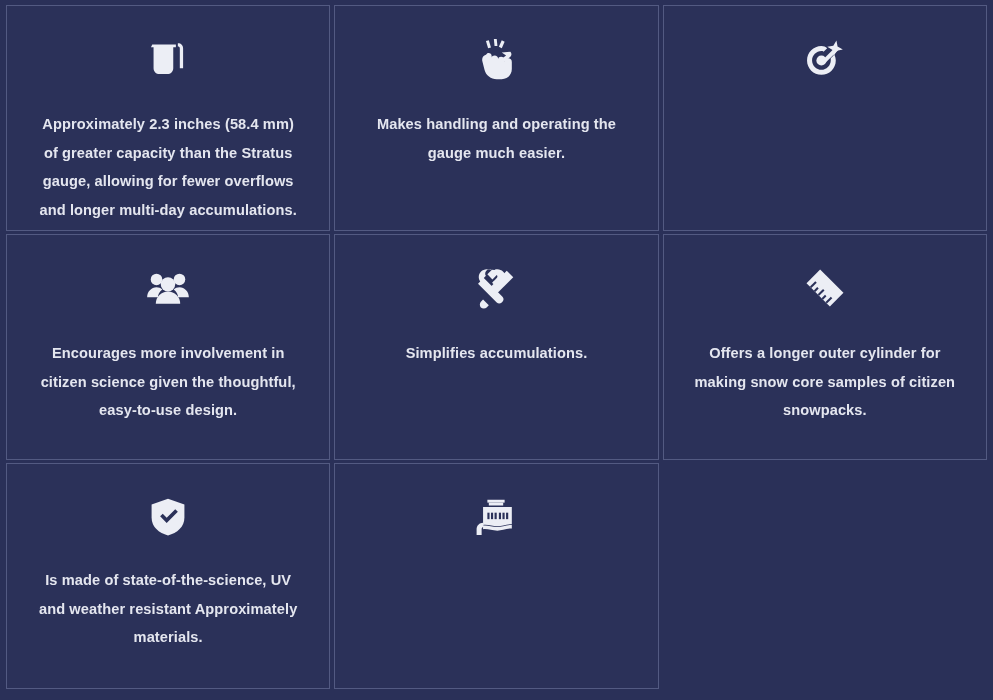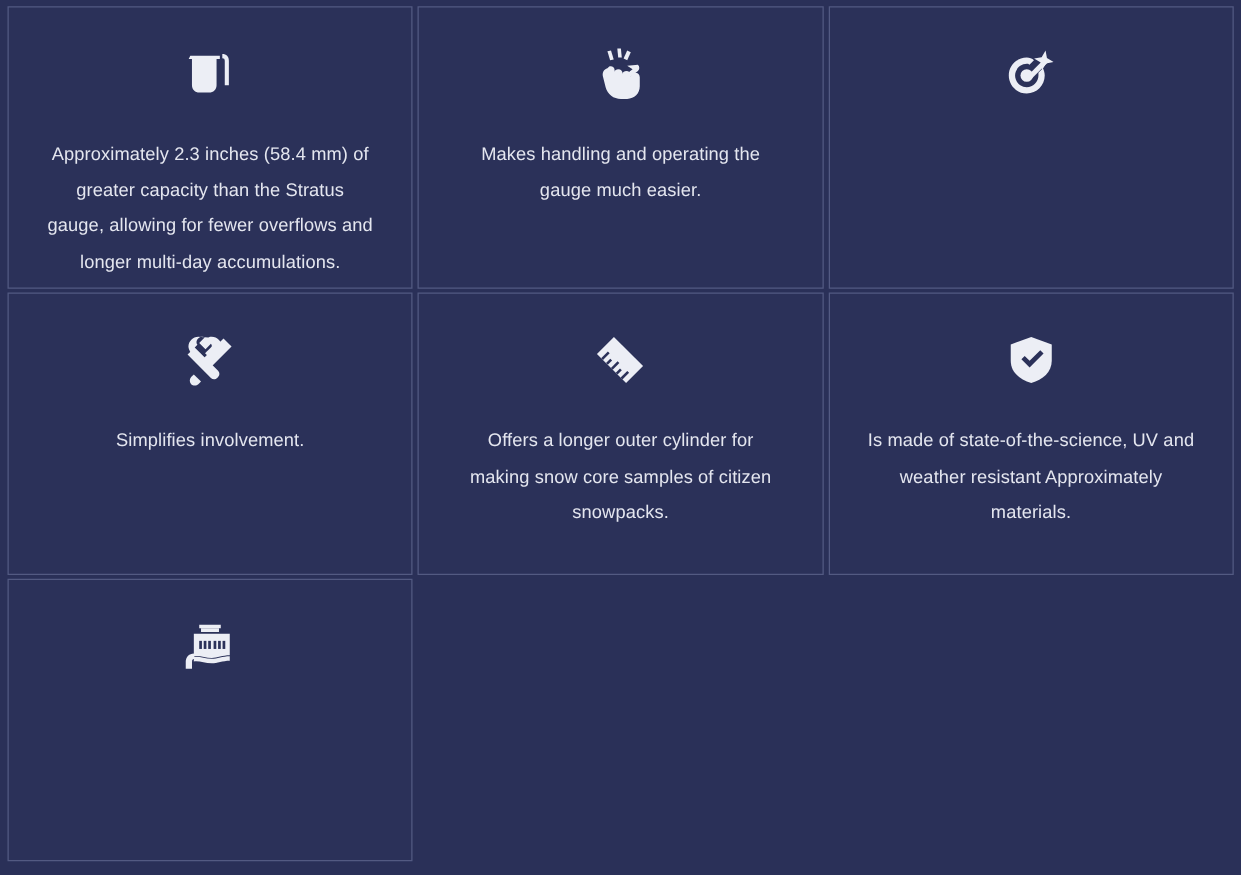--- a/index.html
+++ b/index.html
@@ -67,21 +67,21 @@
   .card-icon.icon-shield svg { width: 42px; height: 44px; }
   .card-icon.icon-beaker svg { width: 42px; height: 44px; }
 
   .card-text {
     font-size: 14.6px;
     line-height: 1.96;
     text-align: center;
     color: #e4e6ef;
     letter-spacing: 0.1px;
     max-width: 280px;
-    font-weight: 400;
+    font-weight: 700;
   }
 
   
   .feature-grid > .feature-card:nth-child(n+7) .card-icon { margin-bottom: 22px; }
 </style>
 </head>
 <body>
 
 <div class="feature-grid">
 
@@ -112,31 +112,44 @@
     <span class="card-icon icon-target">
       <svg viewBox="0 0 64 64" aria-hidden="true">
         <path d="M27 14 c-11 0 -20 9 -20 20 c0 11 9 20 20 20 c11 0 20 -9 20 -20 c0 -3 -1 -6 -2 -8 l-5 5 c0 1 0 2 0 3 c0 7 -6 13 -13 13 c-7 0 -13 -6 -13 -13 c0 -7 6 -13 13 -13 c1 0 2 0 3 1 l5 -5 c-2 -2 -5 -3 -8 -3 z"></path>
         <circle cx="27" cy="34" r="7"></circle>
         <path d="M40 8 l3 8 l8 3 l-8 3 l-3 8 l-3 -8 l-8 -3 l8 -3 z" transform="translate(6,-2) rotate(10 40 19)"></path>
         <path d="M29 33 l18 -18 l4 4 l-18 18 z"></path>
       </svg>
     </span>
   </div>
 
+  <div class="feature-card">
+    <span class="card-icon icon-people">
+      <svg viewBox="0 0 64 64" aria-hidden="true">
+        <circle cx="16" cy="20" r="8"></circle>
+        <path d="M3 45 c0 -8 6 -14 13 -14 c3 0 6 1 8 3 c-4 3 -6 7 -6 11 z"></path>
+        <circle cx="48" cy="20" r="8"></circle>
+        <path d="M61 45 h-15 c0 -4 -2 -8 -6 -11 c2 -2 5 -3 8 -3 c7 0 13 6 13 14 z"></path>
+        <circle cx="32" cy="27" r="10"></circle>
+        <path d="M15 54 c0 -10 8 -17 17 -17 c9 0 17 7 17 17 z"></path>
+      </svg>
+    </span>
+    <div class="card-text">Encourages more involvement in citizen science given the thoughtful, easy-to-use design.</div>
+  </div>
 
   <div class="feature-card">
     <span class="card-icon icon-tools">
       <svg viewBox="0 0 64 64" aria-hidden="true">
         <path d="M19 6 c-6 0 -11 5 -11 11 c0 2 1 4 2 6 l-3 3 l26 26 c2 2 5 2 7 0 l1 -1 c2 -2 2 -5 0 -7 l-26 -26 l3 -3 c-1 -1 -1 -2 -1 -3 c0 -3 3 -6 6 -6 c1 0 2 0 3 1 l-6 6 l7 7 l6 -6 c1 1 1 2 1 3 c0 3 -3 6 -6 6 l6 6 c6 0 11 -5 11 -12 c0 -6 -5 -11 -11 -11 c-1 0 -3 0 -4 1 z"></path>
         <path d="M48 4 l11 11 l-24 24 l-11 -11 z" transform="translate(-2,1) scale(0.62) translate(22,10)"></path>
         <path d="M44 10 l9 9 l-22 22 l-9 -9 z" transform="translate(3,-2)"></path>
         <path d="M14 48 l8 8 l-3 3 c-2 2 -6 2 -8 0 c-2 -2 -2 -6 0 -8 z"></path>
       </svg>
     </span>
-    <div class="card-text">Simplifies involvement.</div>
+    <div class="card-text">Simplifies accumulations.</div>
   </div>
 
   <div class="feature-card">
     <span class="card-icon icon-ruler">
       <svg viewBox="0 0 64 64" aria-hidden="true">
         <g transform="rotate(-45 32 32)">
           <path d="M18 8 h28 v48 h-28 z"></path>
           <g fill="#2b3159">
             <rect x="18" y="15" width="11" height="3"></rect>
             <rect x="18" y="23" width="7" height="3"></rect>

